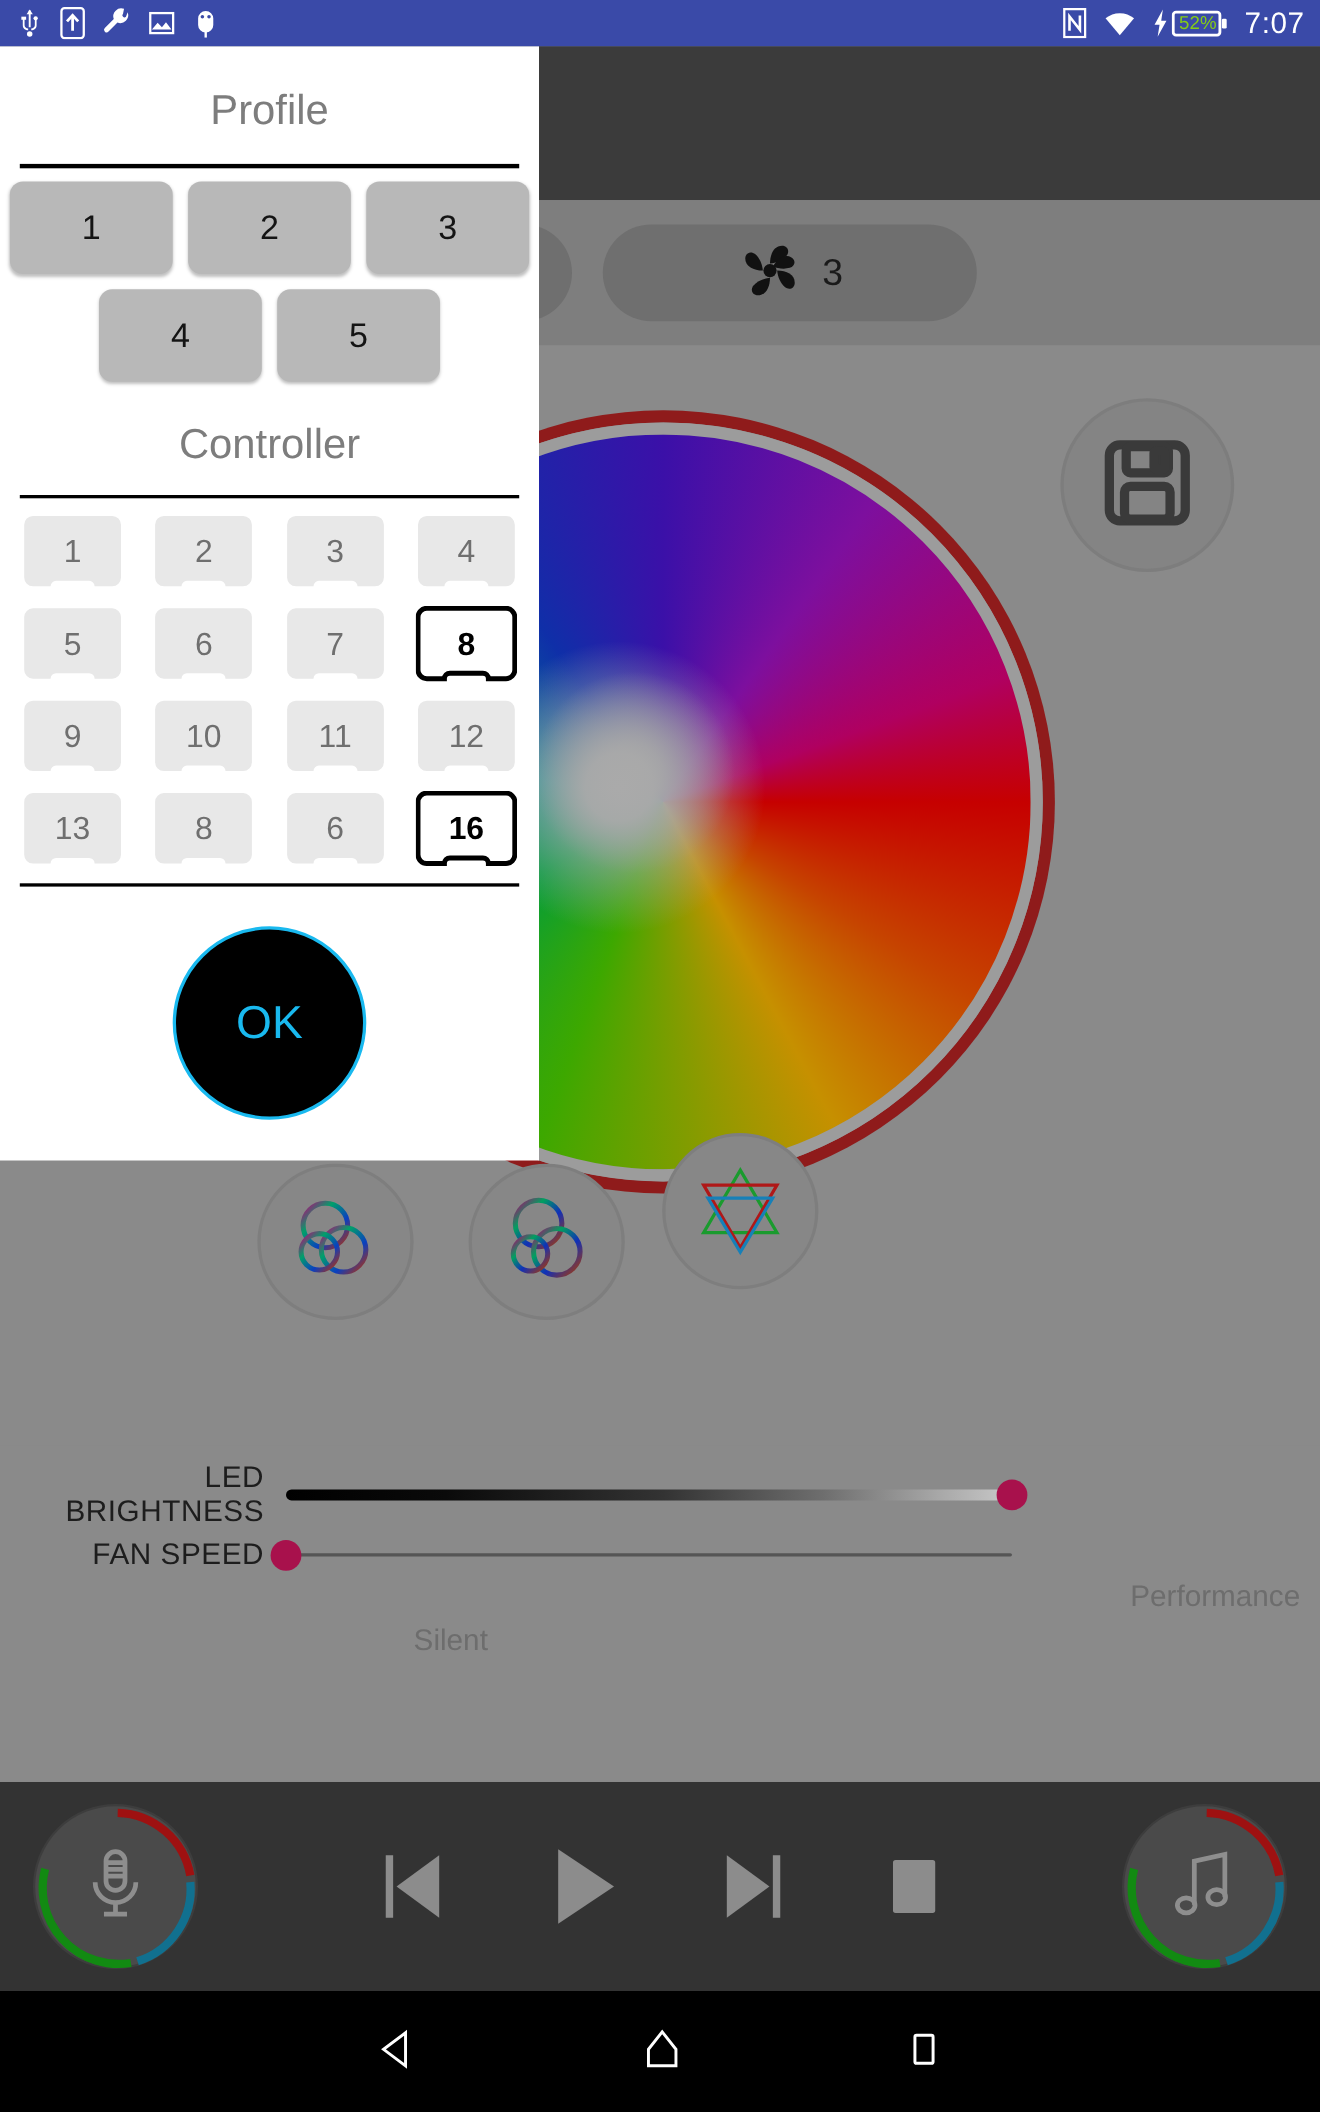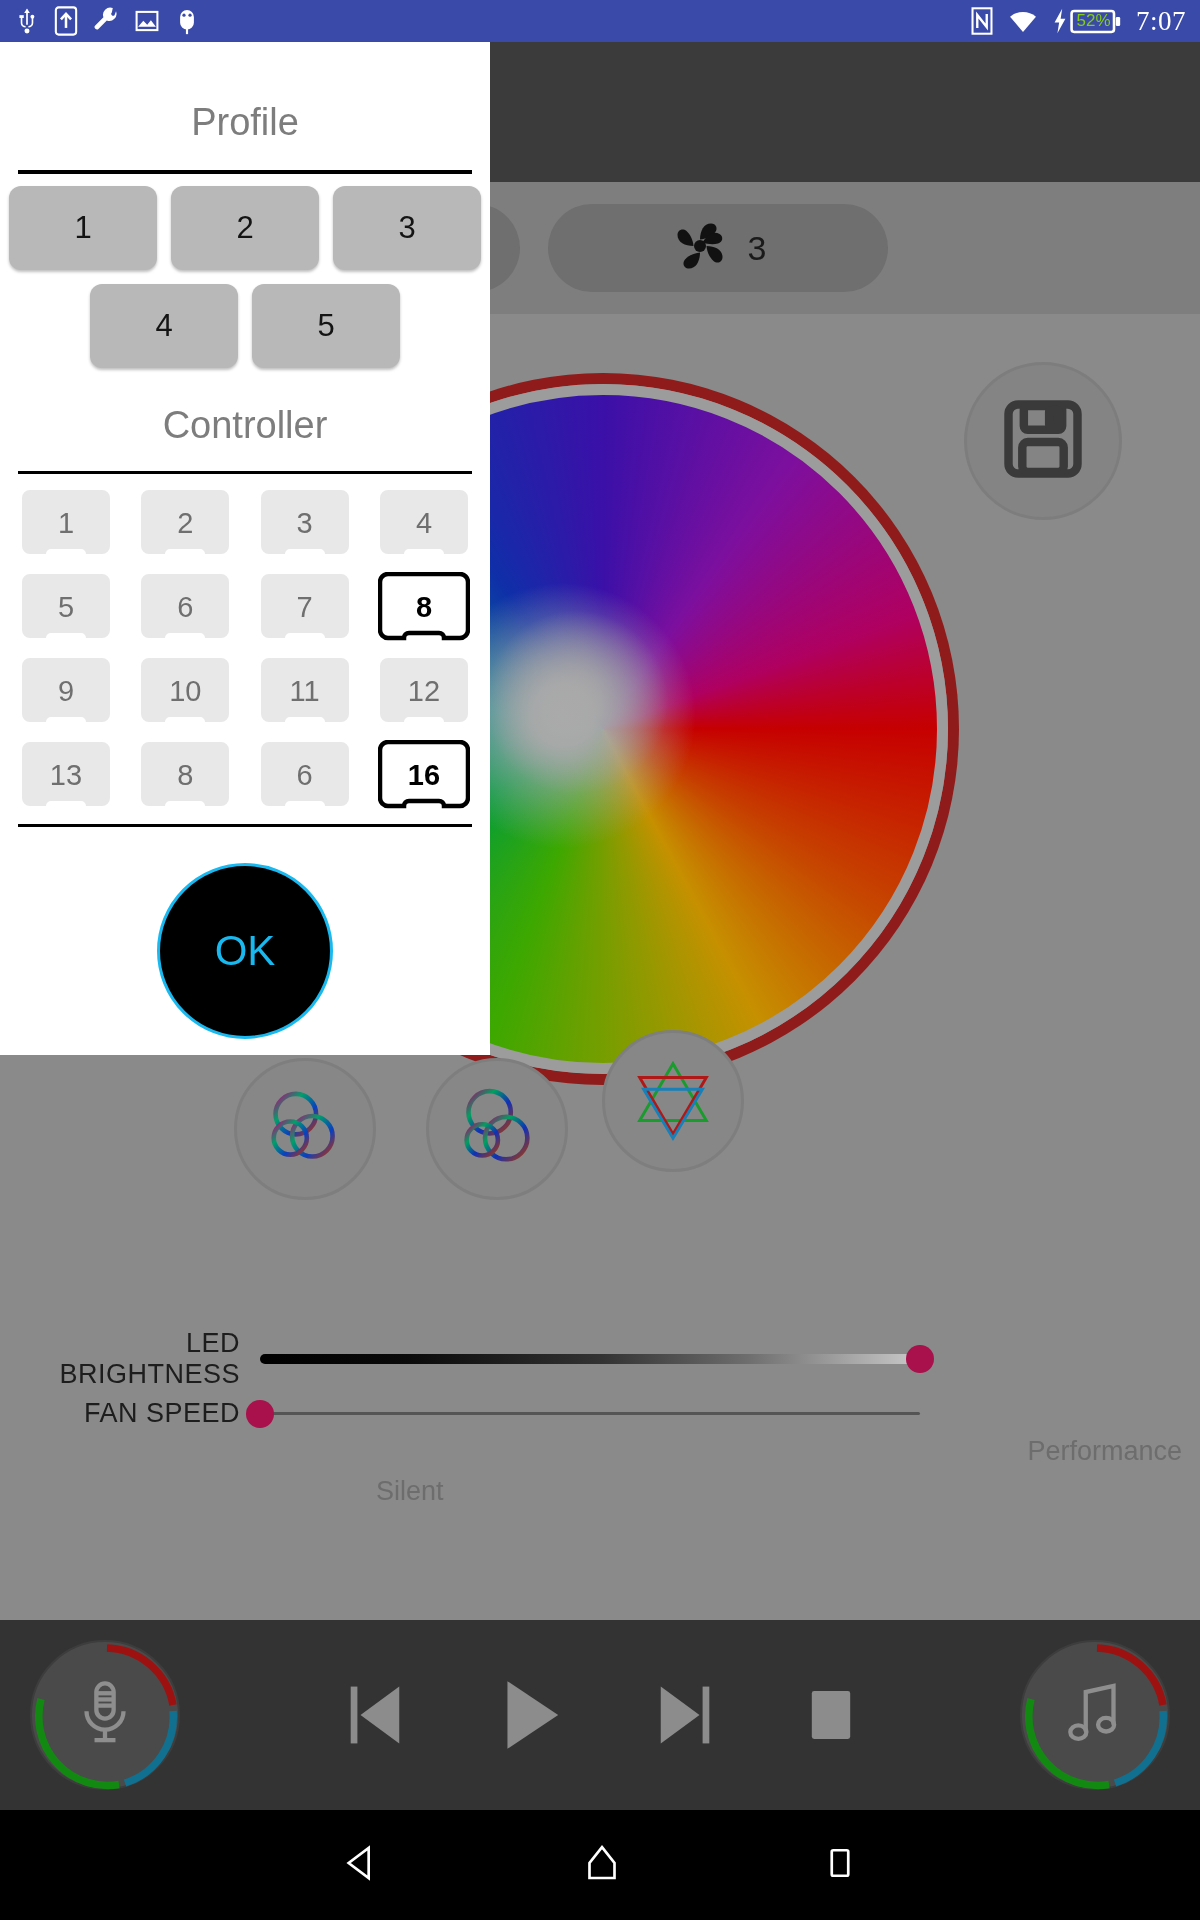--- a/index.html
+++ b/index.html
@@ -19,21 +19,21 @@
   #statusbar{
     position:absolute; left:0; top:0; width:1200px; height:42px;
     background:#3a4aa8;
     display:flex; align-items:center; justify-content:space-between;
     padding:0 14px;
   }
   #statusbar .left, #statusbar .right{ display:flex; align-items:center; gap:14px; }
   #statusbar svg{ display:block; }
   .sb-time{
     color:#fff; font-size:27px; letter-spacing:0.5px;
-    font-family:Liberation Serif, serif;
+    font-family:Liberation Sans, sans-serif;
   }
   .batt-wrap{ display:flex; align-items:center; gap:2px; }
 
   
   #app-header{
     position:absolute; left:0; top:42px; width:1200px; height:140px;
     background:#3b3b3b;
   }
   #app-header .title{
     position:absolute; left:36px; top:44px;
@@ -448,21 +448,21 @@
         </svg>
         <span style="position:absolute; left:0; top:0; width:52px; height:27px; display:flex; align-items:center; justify-content:center; font-size:17px; color:#84cc16; padding-right:5px;">52%</span>
       </span>
     </span>
     <span class="sb-time">7:07</span>
   </div>
 </div>
 
 <div id="dialog">
 
-  <div class="dlg-title" style="padding-top:38px;margin-top:21px;">Profile</div>
+  <div class="dlg-title" style="padding-top:38px;">Profile</div>
   <div class="dlg-rule" style="margin-top:26px;"></div>
 
   <div id="profile-grid">
     <div class="profile-row">
       <div class="profile-btn">1</div>
       <div class="profile-btn">2</div>
       <div class="profile-btn">3</div>
     </div>
     <div class="profile-row">
       <div class="profile-btn">4</div>

